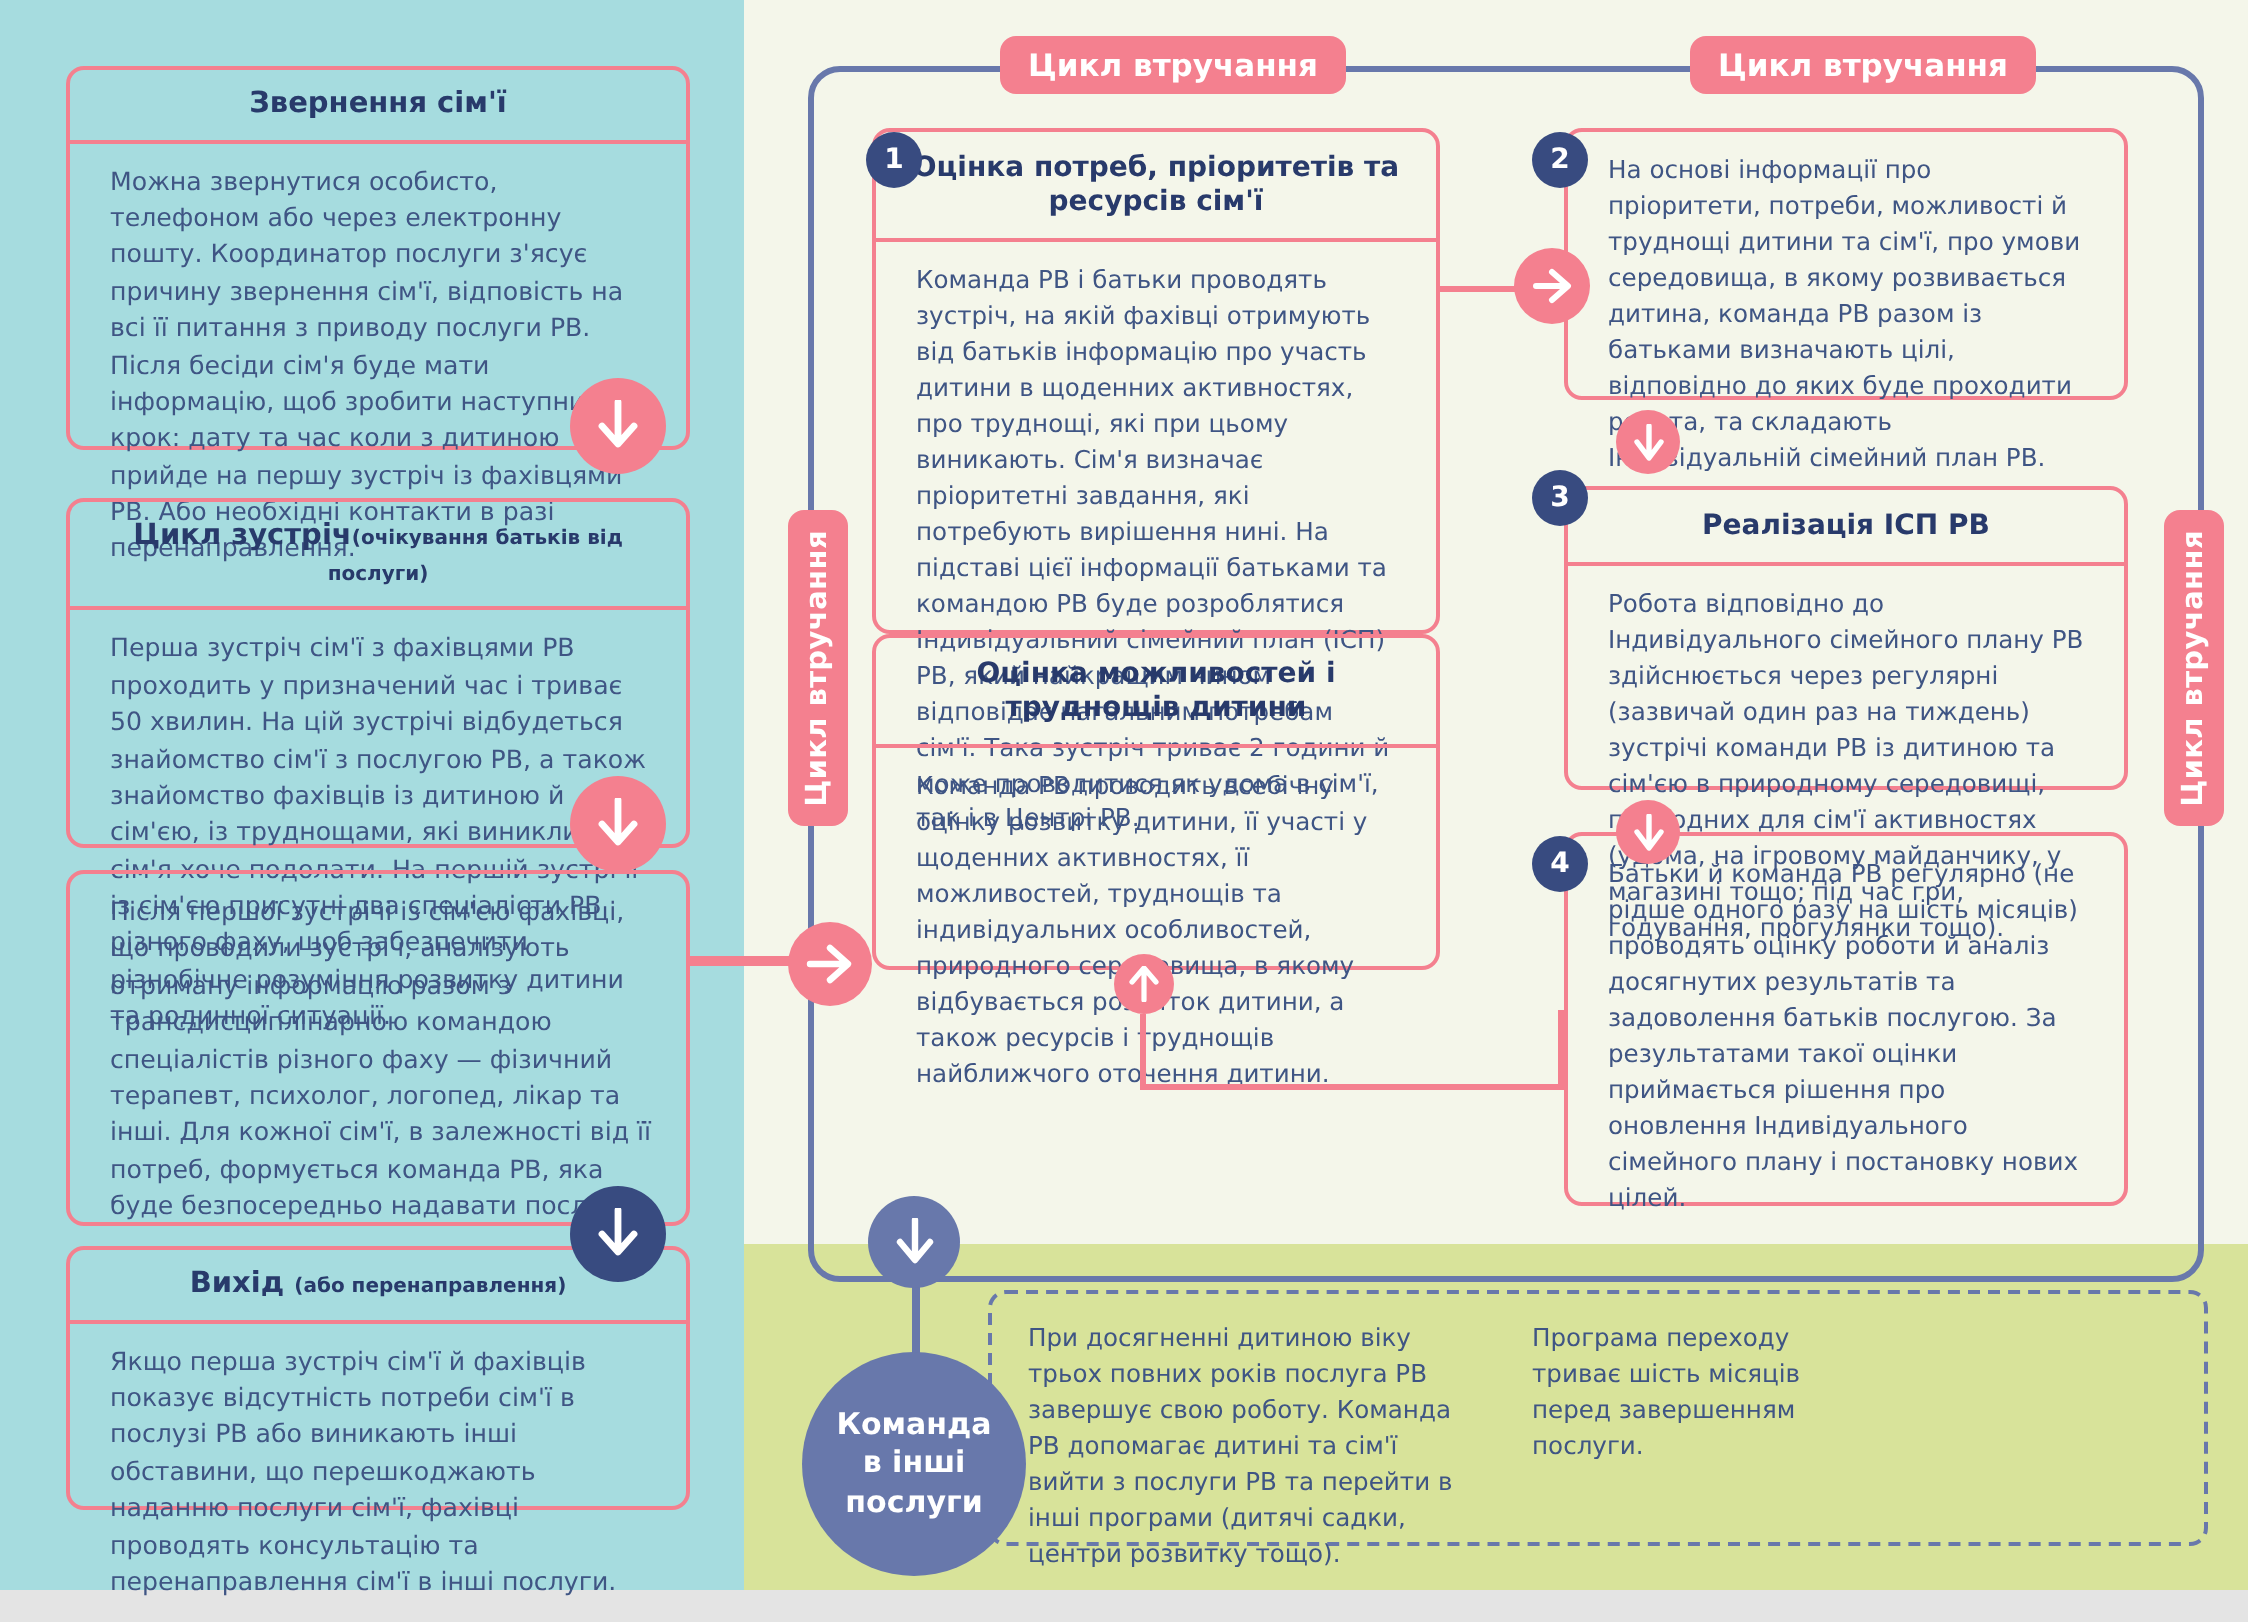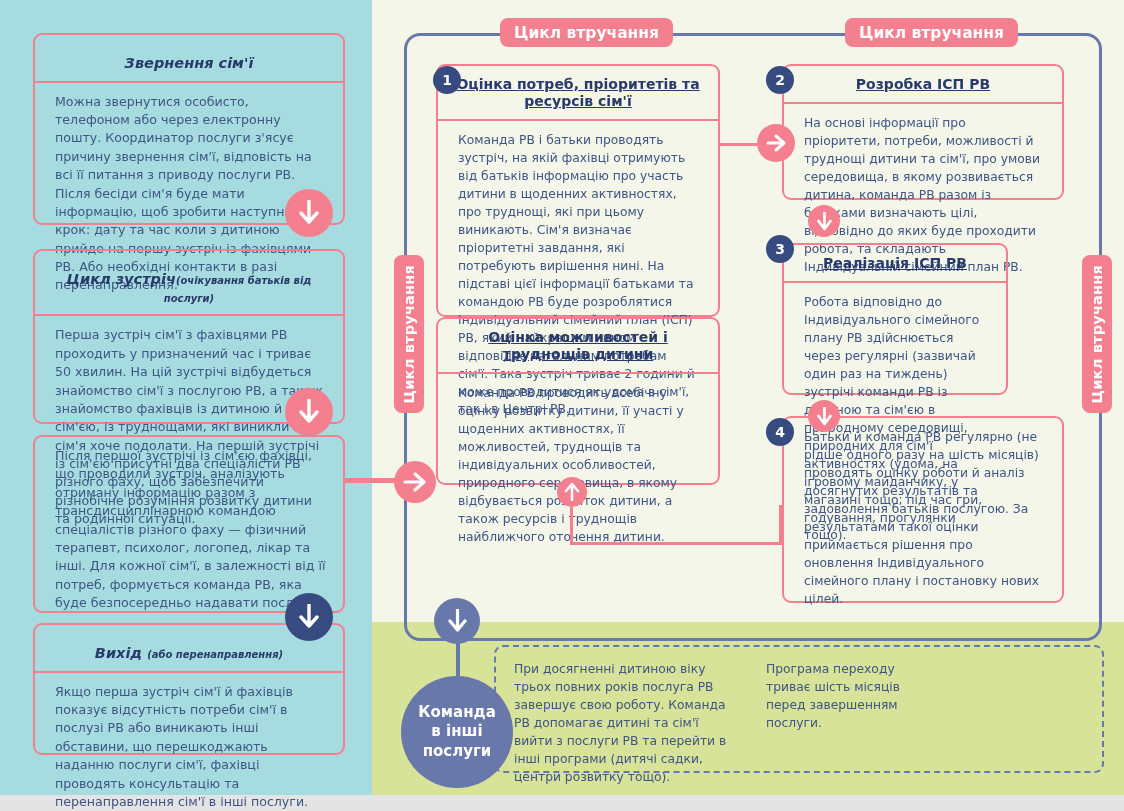--- a/index.html
+++ b/index.html
@@ -64,26 +64,26 @@
     font-size: 10px;
   }
   .card-body {
     box-sizing: border-box;
     color: #3f5584;
     line-height: 1.46;
   }
 
   
   .left-card { left: 33px; width: 312px; }
-  .left-card .card-head { padding: 20px 10px 8px; font-size: 14.5px; font-style: italic; }
+  .left-card .card-head { padding: 9px 10px 8px; font-size: 14.5px; }
   .left-card .card-body { padding: 10px 16px 10px 20px; font-size: 12.6px; }
 
   
   .mid-card .card-head,
-  .right-card .card-head { padding: 10px 10px 9px; font-size: 14px; text-decoration: underline; }
+  .right-card .card-head { padding: 10px 10px 9px; font-size: 14px; }
   .mid-card .card-body,
   .right-card .card-body { padding: 11px 18px 11px 20px; font-size: 12.3px; }
 
   
   .num-badge {
     position: absolute;
     width: 28px; height: 28px;
     border-radius: 50%;
     background: #384b80;
     color: #ffffff;
@@ -299,39 +299,36 @@
       </svg>
   </div>
 
   <div class="pink-line" style="left:570px; top:507px; width:3px; height:38px;"></div>
   <div class="pink-line" style="left:570px; top:542px; width:212px; height:3px;"></div>
   <div class="pink-line" style="left:779px; top:505px; width:3px; height:40px;"></div>
 
   <div class="pink-line" style="left:720px; top:143px; width:48px; height:3px;"></div>
 
   <div class="card right-card" style="left:782px; top:64px; width:282px; height:136px;">
-    <div class="card-head">
-      <span>Розробка ІСП РВ</span>
-    </div>
     <div class="card-body">На основі інформації про пріоритети, потреби, можливості й труднощі дитини та сім'ї, про умови середовища, в якому розвивається дитина, команда РВ разом із батьками визначають цілі, відповідно до яких буде проходити робота, та складають Індивідуальній сімейний план РВ.</div>
   </div>
   <div class="num-badge" style="left:766px; top:66px;">2</div>
   <div class="arrow-circle ac-pink" style="left:757px; top:124px; width:38px; height:38px;">
     <svg width="21" height="20" viewBox="0 0 21 20">
         <path d="M2 10 L16 10 M10 3 L18 10 L10 17" stroke="#ffffff" stroke-width="3" fill="none" stroke-linecap="round" stroke-linejoin="round"></path>
       </svg>
   </div>
 
   <div class="arrow-circle ac-pink" style="left:808px; top:205px; width:32px; height:32px;">
     <svg width="17" height="19" viewBox="0 0 17 19">
         <path d="M8.5 1 L8.5 14 M2.5 9 L8.5 17 L14.5 9" stroke="#ffffff" stroke-width="2.7" fill="none" stroke-linecap="round" stroke-linejoin="round"></path>
       </svg>
   </div>
 
-  <div class="card right-card" style="left:782px; top:243px; width:226px; height:152px;">
+  <div class="card right-card" style="left:782px; top:243px; width:282px; height:152px;">
     <div class="card-head">
       <span>Реалізація ІСП РВ</span>
     </div>
     <div class="card-body">Робота відповідно до Індивідуального сімейного плану РВ здійснюється через регулярні (зазвичай один раз на тиждень) зустрічі команди РВ із дитиною та сім'єю в природному середовищі, природних для сім'ї активностях (удома, на ігровому майданчику, у магазині тощо; під час гри, годування, прогулянки тощо).</div>
   </div>
   <div class="num-badge" style="left:766px; top:235px;">3</div>
 
   <div class="arrow-circle ac-pink" style="left:808px; top:400px; width:32px; height:32px;">
     <svg width="17" height="19" viewBox="0 0 17 19">
         <path d="M8.5 1 L8.5 14 M2.5 9 L8.5 17 L14.5 9" stroke="#ffffff" stroke-width="2.7" fill="none" stroke-linecap="round" stroke-linejoin="round"></path>

